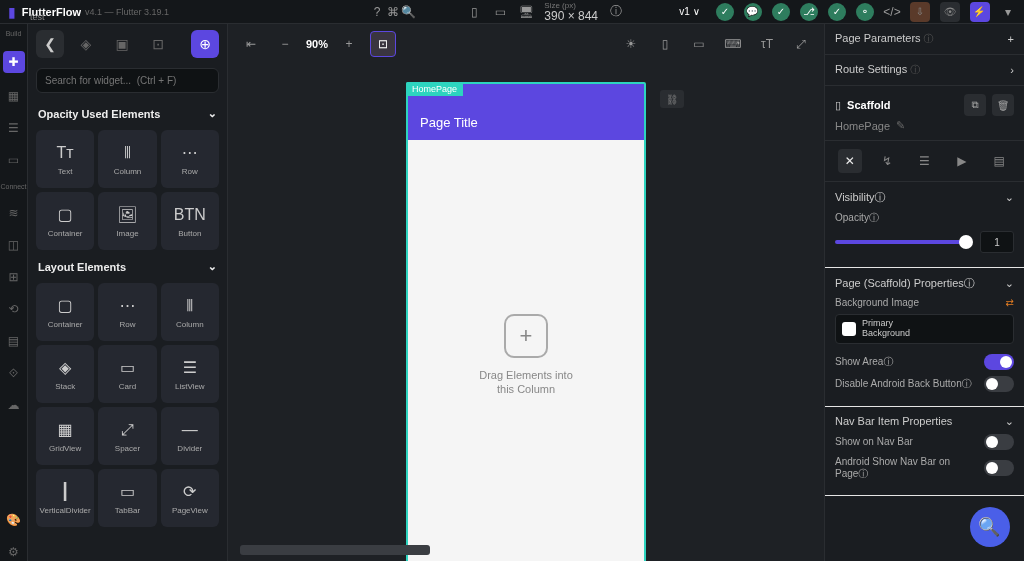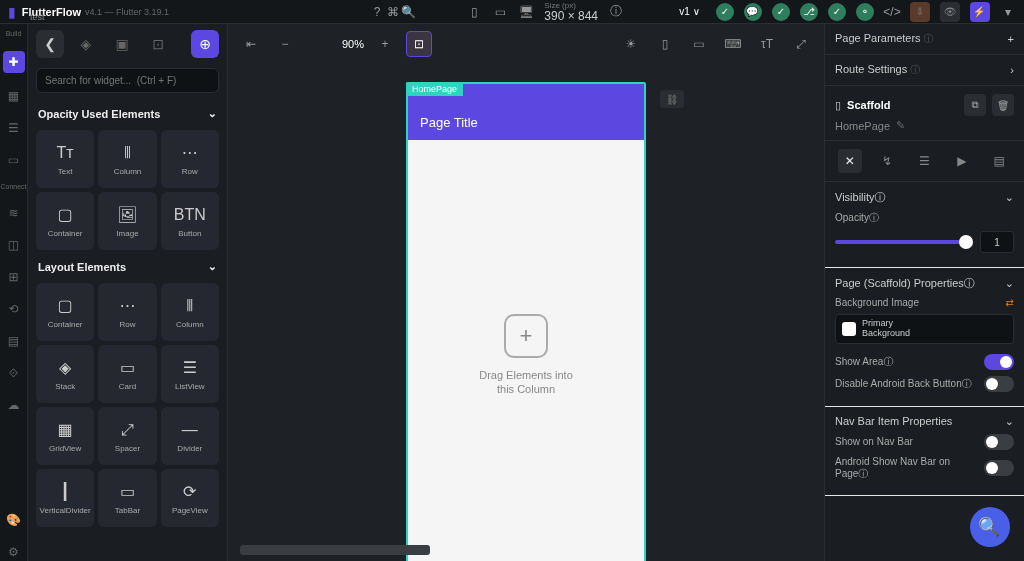--- a/index.html
+++ b/index.html
@@ -37,21 +37,21 @@
 .section-hdr { display: flex; align-items: center; justify-content: space-between; padding: 6px 10px; font-size: 11px; font-weight: 600; color: #eee; cursor: pointer; }
 .widget-grid { display: grid; grid-template-columns: repeat(3, 1fr); gap: 4px; padding: 4px 8px; }
 .widget-cell { background: #252830; border-radius: 6px; height: 58px; display: flex; flex-direction: column; align-items: center; justify-content: center; gap: 4px; cursor: pointer; }
 .widget-icon { width: 24px; height: 20px; display: flex; align-items: center; justify-content: center; color: #ccc; font-size: 16px; }
 .widget-label { font-size: 8px; color: #aaa; }
 
 .canvas-area { flex: 1; background: #1e2125; display: flex; flex-direction: column; position: relative; }
 .canvas-toolbar { height: 40px; display: flex; align-items: center; padding: 0 10px; gap: 8px; }
 .ct-btn { width: 26px; height: 26px; border-radius: 4px; display: flex; align-items: center; justify-content: center; color: #999; cursor: pointer; font-size: 12px; }
 .ct-btn.active { background: #3a3540; color: #fff; border: 1px solid #5c47e0; }
-.zoom-pct { color: #fff; font-size: 11px; font-weight: 400; margin-left: 36px; }
+.zoom-pct { color: #fff; font-size: 11px; font-weight: 700; }
 .ct-spacer { flex: 1; }
 
 .canvas-body { flex: 1; display: flex; align-items: flex-start; justify-content: center; padding-top: 18px; overflow: hidden; }
 .device-frame { width: 240px; height: 490px; border: 2px solid #2dd4bf; border-radius: 2px; background: #f5f5f5; display: flex; flex-direction: column; position: relative; }
 .device-tag { position: absolute; top: -2px; left: -2px; background: #2dd4bf; color: #fff; font-size: 9px; padding: 2px 6px; border-radius: 2px 0 0 0; }
 .app-bar { background: #5c47e0; color: #fff; height: 56px; display: flex; align-items: flex-end; padding: 0 12px 10px; font-size: 13px; font-weight: 500; }
 .drop-zone { flex: 1; display: flex; flex-direction: column; align-items: center; justify-content: center; gap: 10px; color: #888; }
 .drop-plus { width: 44px; height: 44px; border: 2px solid #aaa; border-radius: 10px; display: flex; align-items: center; justify-content: center; font-size: 22px; color: #888; }
 .drop-text { font-size: 11px; text-align: center; line-height: 1.3; }
 

